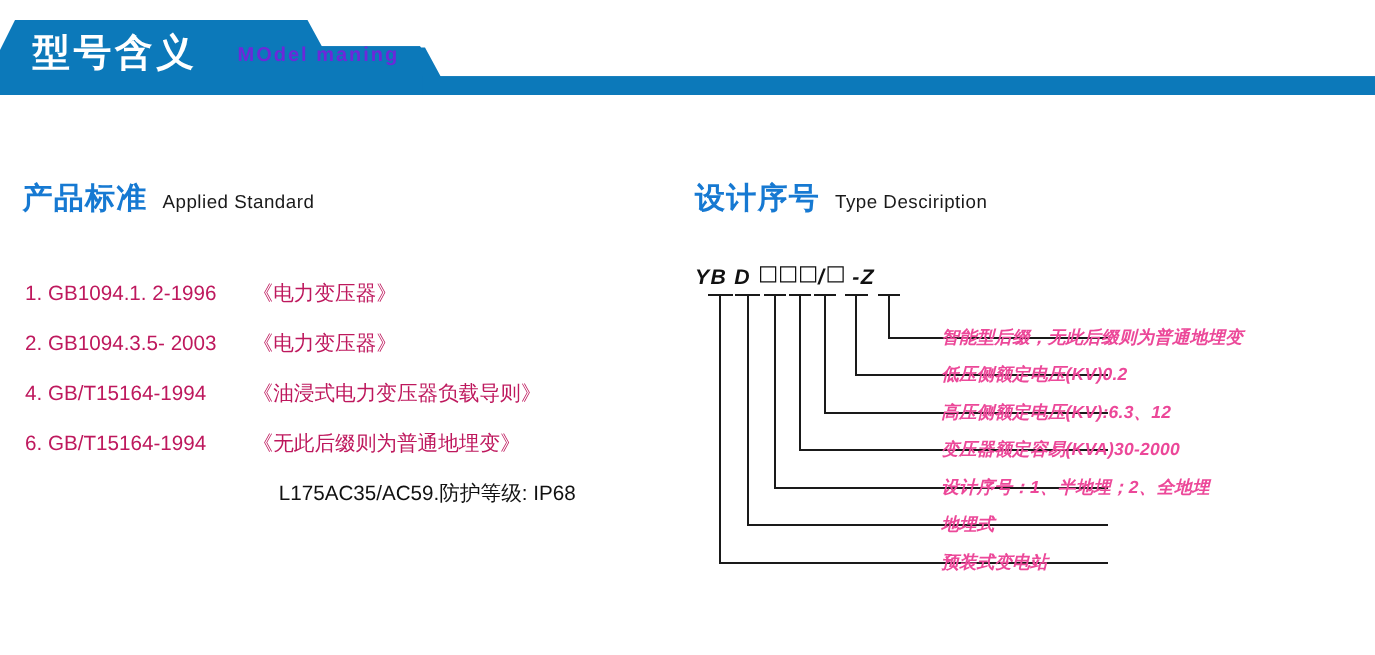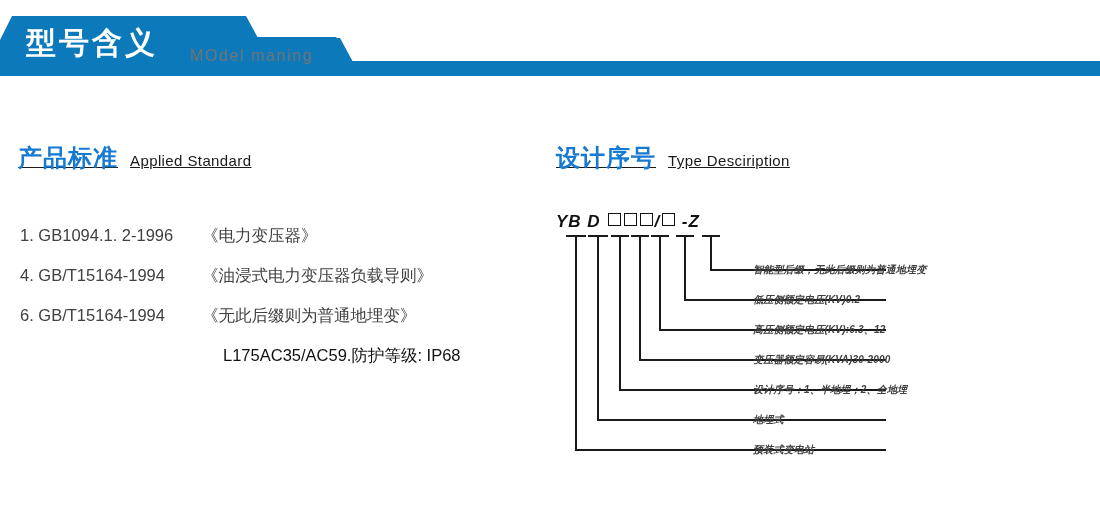--- a/index.html
+++ b/index.html
@@ -33,32 +33,32 @@
     font-size: 30px;
     font-weight: bold;
     color: #ffffff;
     letter-spacing: 3px;
     line-height: 38px;
     white-space: nowrap;
   }
   .banner-sub {
     position: absolute;
     left: 190px;
-    top: 47px;
+    top: 36px;
     font-size: 16px;
-    color: #737373;
+    color: #6d28d9;
     letter-spacing: 1.6px;
     white-space: nowrap;
+    font-weight: bold;
   }
 
   
   .sec-head {
     position: absolute;
     white-space: nowrap;
-    text-decoration: underline;
   }
   .sec-head .cn {
     font-size: 24px;
     font-weight: bold;
     color: #1679d2;
     letter-spacing: 1px;
     vertical-align: baseline;
   }
   .sec-head .en {
     font-size: 15px;
@@ -74,21 +74,21 @@
   .std-list {
     position: absolute;
     left: 20px;
     top: 215px;
     width: 530px;
   }
   .std-row {
     font-size: 16.5px;
     line-height: 40px;
     white-space: nowrap;
-    color: #404040;
+    color: #be185d;
   }
   .std-row .code {
     display: inline-block;
     min-width: 182px;
   }
   .std-cont {
     font-size: 16.5px;
     line-height: 40px;
     white-space: nowrap;
     color: #111;
@@ -128,23 +128,23 @@
     top: 0;
   }
   .leader-labels {
     position: absolute;
     left: 205px;
     top: 0;
     width: 340px;
   }
   .leader-label {
     position: absolute;
-    font-size: 10px;
-    font-weight: bold;
-    color: #404040;
+    font-size: 14px;
+    font-weight: bold;
+    color: #ec4899;
     white-space: nowrap;
     letter-spacing: 0.2px;
     transform: translateY(-50%);
   }
 </style>
 </head>
 <body>
 
 <div class="banner">
   <svg class="banner-svg" width="1100" height="100" viewBox="0 0 1100 100">
@@ -167,20 +167,24 @@
 <div class="sec-head" id="sec-head-right">
   <span class="cn">设计序号</span><span class="en">Type Desciription</span>
 </div>
 
 <div class="std-list">
   <div class="std-row">
     <span class="code"><span>1.</span>
       <span>GB1094.1. 2-1996</span></span><span>《电力变压器》</span>
   </div>
   <div class="std-row">
+    <span class="code"><span>2.</span>
+      <span>GB1094.3.5- 2003</span></span><span>《电力变压器》</span>
+  </div>
+  <div class="std-row">
     <span class="code"><span>4.</span>
       <span>GB/T15164-1994</span></span><span>《油浸式电力变压器负载导则》</span>
   </div>
   <div class="std-row">
     <span class="code"><span>6.</span>
       <span>GB/T15164-1994</span></span><span>《无此后缀则为普通地埋变》</span>
   </div>
   <div class="std-cont">L175AC35/AC59.防护等级: IP68</div>
 </div>
 

